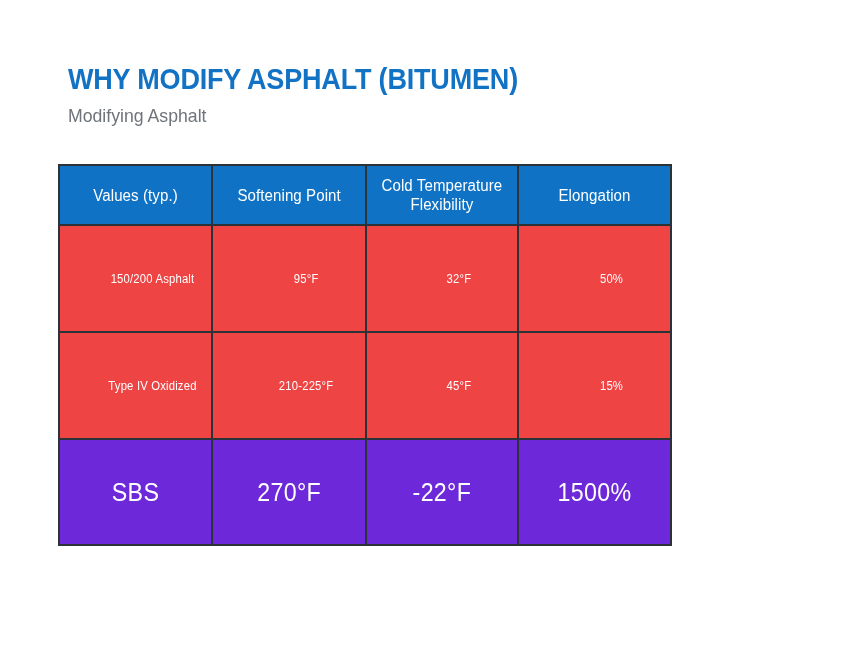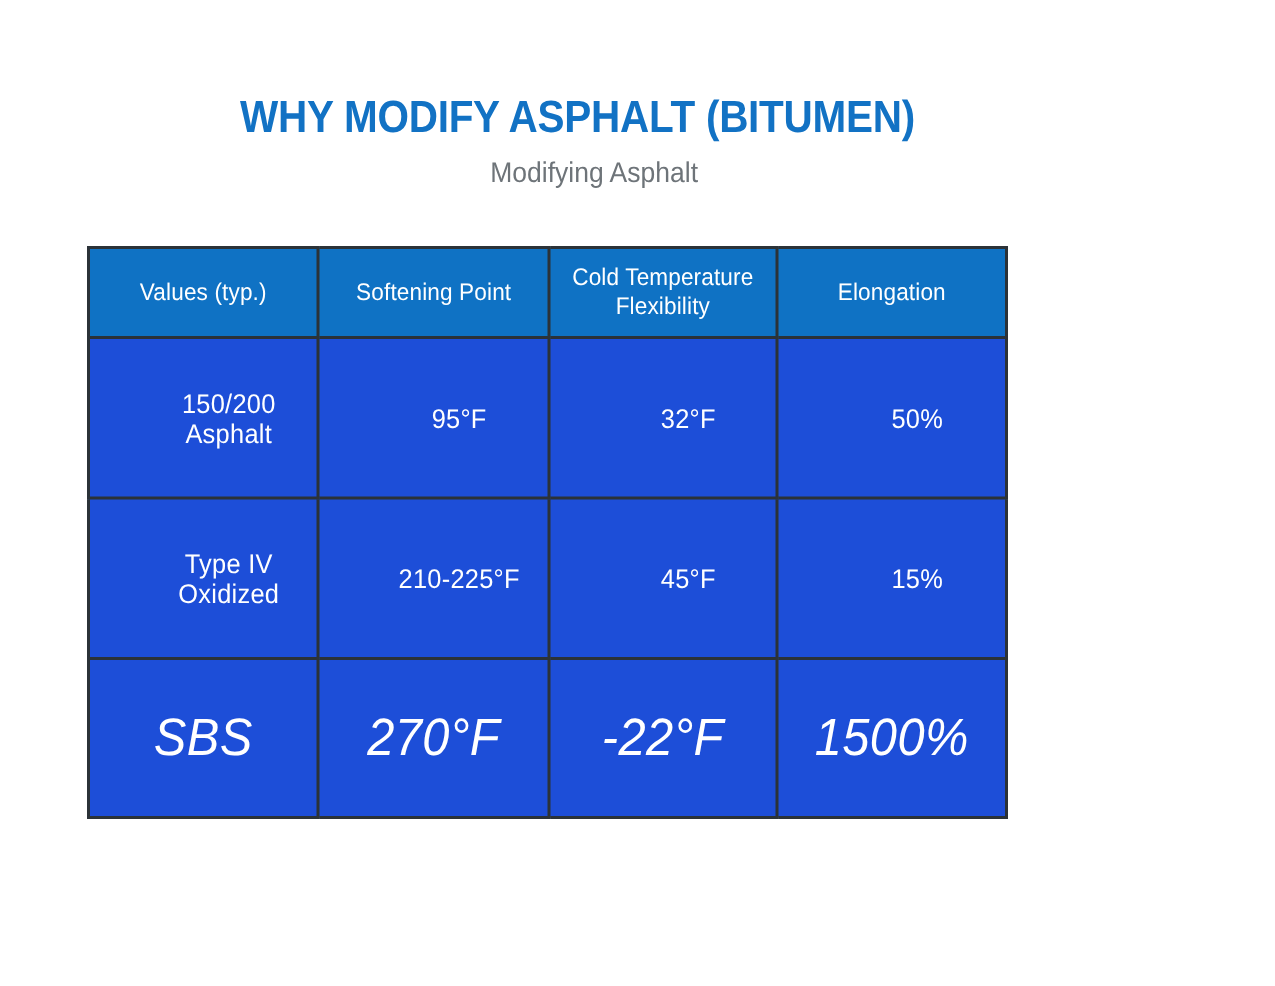--- a/index.html
+++ b/index.html
@@ -16,24 +16,23 @@
   }
   .page {
     position: absolute;
     inset: 0;
     background: #ffffff;
   }
 
   
   .heading-block {
     position: absolute;
-    left: 52px;
+    left: 68px;
     top: 62px;
     width: 740px;
-    text-align: center;
   }
   .page-title {
     margin: 0;
     font-family: "Liberation Sans Narrow", "Liberation Sans", sans-serif;
     font-size: 30px;
     line-height: 34px;
     font-weight: 700;
     letter-spacing: -0.2px;
     color: #1272c4;
     transform: scaleX(0.90);
@@ -89,40 +88,39 @@
     font-size: 16px;
     line-height: 19px;
     letter-spacing: 0.1px;
   }
   thead th .hdr-line {
     display: block;
     transform: scaleX(0.94);
   }
 
   tbody tr.data-row td {
-    background: #1d4ed8;
+    background: #ef4444;
     height: 81px;
-    font-size: 18px;
+    font-size: 12px;
     line-height: 20px;
     letter-spacing: 0.2px;
     padding-left: 40px;
   }
   tbody tr.data-row td .cell-txt {
     display: block;
     transform: scaleX(0.94);
   }
 
   tbody tr.highlight-row td {
-    background: #1d4ed8;
+    background: #6d28d9;
     height: 80px;
-    font-size: 35px;
+    font-size: 25px;
     line-height: 34px;
     font-weight: 400;
     letter-spacing: 0.3px;
-    font-style: italic;
   }
   tbody tr.highlight-row td .cell-txt {
     display: block;
     transform: scaleX(0.93);
   }
 </style>
 </head>
 <body>
 
 <div class="page">

